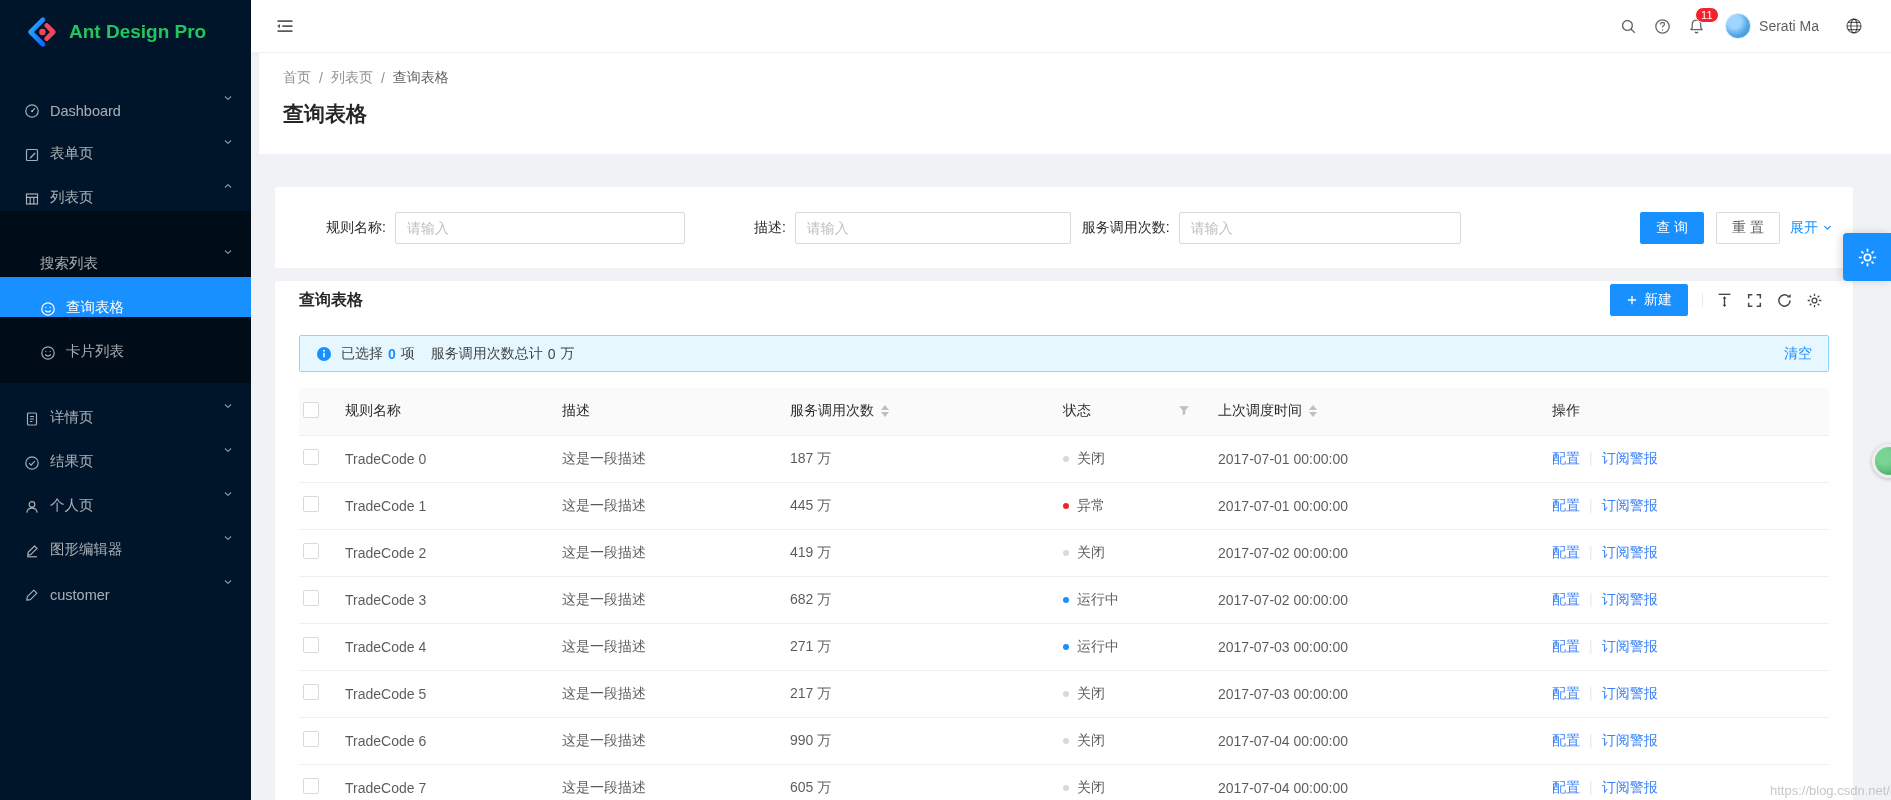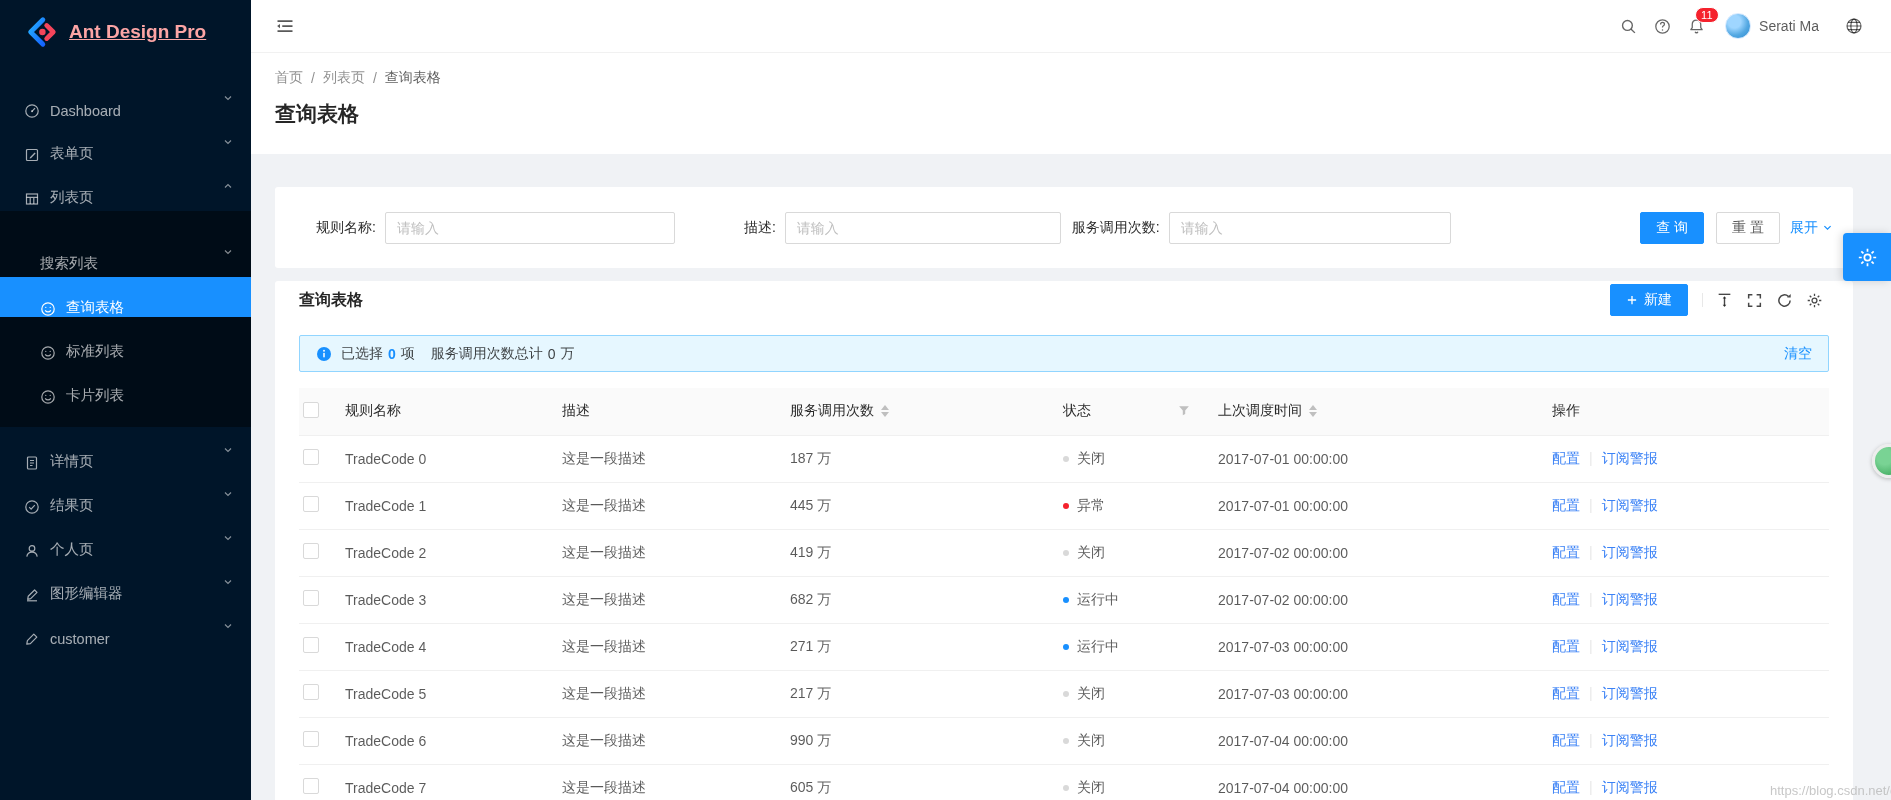--- a/index.html
+++ b/index.html
@@ -12,21 +12,21 @@
     position: relative;
   }
   svg { display: block; }
 
   
   .sidebar {
     position: fixed; left: 0; top: 0; bottom: 0; width: 251px;
     background: #001529; z-index: 10;
   }
   .logo { height: 64px; display: flex; align-items: center; padding-left: 24px; gap: 11px; }
-  .logo h1 { color: #fca5a5; font-size: 19px; font-weight: 700; white-space: nowrap; text-decoration: underline; }
+  .logo h1 { color: #22c55e; font-size: 19px; font-weight: 700; white-space: nowrap; }
   .menu { margin-top: 15px; }
   .menu-item {
     height: 40px; margin: 4px 0; display: flex; align-items: flex-end;
     color: rgba(255,255,255,.65); font-size: 14.5px; padding-left: 24px;
     position: relative; cursor: pointer; white-space: nowrap;
   }
   .menu-item .mi-icon { width: 16px; height: 16px; margin-right: 10px; flex: none; }
   .menu-item .chev { position: absolute; right: 17px; top: 13px; width: 12px; height: 12px; opacity: .8; }
   .menu-item.sub { padding-left: 40px; }
   .submenu-dark { background: #000c17; padding: 18px 0; }
@@ -49,39 +49,39 @@
     min-width: 22px; height: 16px; line-height: 15px; border-radius: 8px;
     font-size: 11px; text-align: center; padding: 0 5px; border: 1px solid #fff;
   }
   .avatar {
     width: 26px; height: 26px; border-radius: 50%; margin: 0 8px 0 12px; flex: none;
     background: radial-gradient(circle at 35% 32%, #9fd6ff 0 28%, #53a8e2 60%, #2b8ad0 100%);
     border: 1px solid #d6eaff;
   }
   .user-name { color: rgba(0,0,0,.65); margin-right: 18px; }
 
-  .page-header { background: #fff; padding: 16px 24px 4px; height: 101px; }
+  .page-header { background: #fff; padding: 16px 24px 4px; height: 101px; margin-left: 8px; }
   .breadcrumb { display: flex; align-items: center; gap: 8px; font-size: 14px; color: rgba(0,0,0,.45); }
   .breadcrumb .crumb-link { cursor: pointer; }
   .breadcrumb .current { color: rgba(0,0,0,.65); }
   .page-title { margin-top: 13px; font-size: 21px; font-weight: 700; color: rgba(0,0,0,.85); }
 
   .content { padding: 33px 38px 0 24px; }
   .card { background: #fff; border-radius: 3px; }
 
   
   .form-card { height: 81px; display: flex; align-items: center; padding: 0 10px 0 24px; }
   .form-item { display: flex; align-items: center; }
   .form-item label { color: rgba(0,0,0,.85); margin-right: 9px; white-space: nowrap; }
   .form-item input {
     height: 32px; border: 1px solid #d9d9d9; border-radius: 2px; padding: 0 11px;
     font-size: 14px; color: rgba(0,0,0,.65); outline: none; font-family: inherit;
   }
   .form-item input::placeholder { color: #bfbfbf; }
-  .fi-1 { margin-left: 17px; } .fi-1 input { width: 290px; }
+  .fi-1 { margin-left: 27px; } .fi-1 input { width: 290px; }
   .fi-2 { margin-left: 69px; } .fi-2 input { width: 276px; }
   .fi-3 { margin-left: 11px; } .fi-3 input { width: 282px; }
   .form-actions { margin-left: auto; display: flex; align-items: center; }
   .btn {
     height: 32px; border-radius: 2px; font-size: 14px; padding: 0 15px; cursor: pointer;
     font-family: inherit; display: inline-flex; align-items: center; white-space: nowrap;
   }
   .btn-primary { background: #1890ff; border: 1px solid #1890ff; color: #fff; }
   .btn-default { background: #fff; border: 1px solid #d9d9d9; color: rgba(0,0,0,.65); margin-left: 12px; }
   .expand-link { color: #1890ff; margin: 0 10px 0 10px; display: inline-flex; align-items: center; gap: 4px; cursor: pointer; }
@@ -218,31 +218,20 @@
           <svg width="16" height="16" viewBox="0 0 16 16" fill="none" stroke="currentColor" stroke-width="1.2">
               <circle cx="8" cy="8" r="6.2"></circle>
               <circle cx="5.8" cy="6.4" r=".6" fill="currentColor" stroke="none"></circle>
               <circle cx="10.2" cy="6.4" r=".6" fill="currentColor" stroke="none"></circle>
               <path d="M5.2 9.3c.7 1 1.7 1.6 2.8 1.6s2.1-.6 2.8-1.6"></path>
             </svg>
         </span>
         <span class="mi-label">查询表格</span>
       </div>
 
-      <div class="menu-item sub">
-        <span class="mi-icon">
-          <svg width="16" height="16" viewBox="0 0 16 16" fill="none" stroke="currentColor" stroke-width="1.2">
-              <circle cx="8" cy="8" r="6.2"></circle>
-              <circle cx="5.8" cy="6.4" r=".6" fill="currentColor" stroke="none"></circle>
-              <circle cx="10.2" cy="6.4" r=".6" fill="currentColor" stroke="none"></circle>
-              <path d="M5.2 9.3c.7 1 1.7 1.6 2.8 1.6s2.1-.6 2.8-1.6"></path>
-            </svg>
-        </span>
-        <span class="mi-label">标准列表</span>
-      </div>
 
       <div class="menu-item sub">
         <span class="mi-icon">
           <svg width="16" height="16" viewBox="0 0 16 16" fill="none" stroke="currentColor" stroke-width="1.2">
               <circle cx="8" cy="8" r="6.2"></circle>
               <circle cx="5.8" cy="6.4" r=".6" fill="currentColor" stroke="none"></circle>
               <circle cx="10.2" cy="6.4" r=".6" fill="currentColor" stroke="none"></circle>
               <path d="M5.2 9.3c.7 1 1.7 1.6 2.8 1.6s2.1-.6 2.8-1.6"></path>
             </svg>
         </span>

